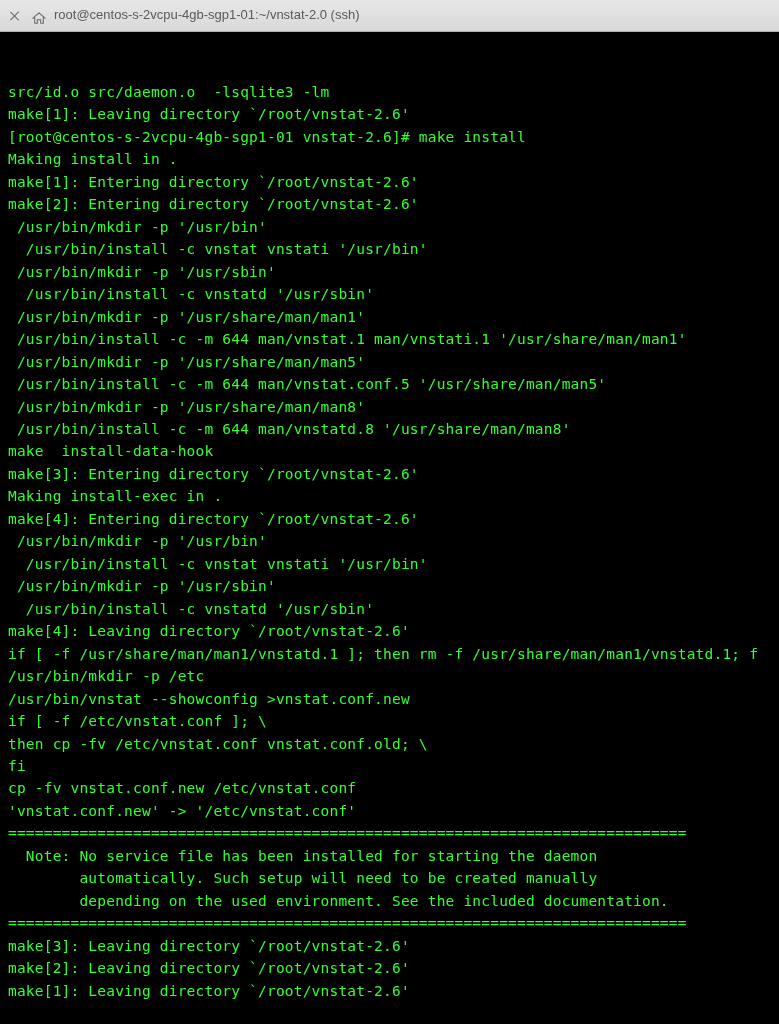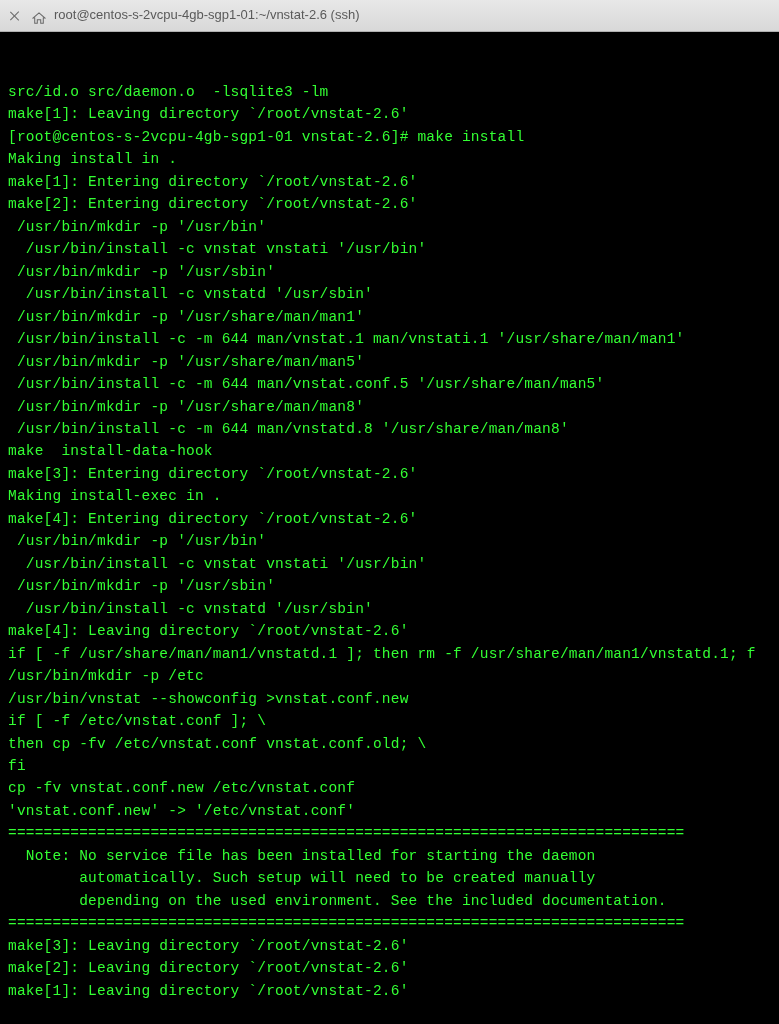--- a/index.html
+++ b/index.html
@@ -49,31 +49,31 @@
     display: inline-block;
   }
   .terminal {
     background: #000;
     color: #33ff33;
     padding: 4px 8px 4px 8px;
     white-space: pre;
     font-weight: 500;
     letter-spacing: 0.2px;
   }
-  .line { display: block; font-family: Liberation Mono, monospace; }
+  .line { display: block; }
 </style>
 </head>
 <body>
 
 <div class="titlebar">
   <span class="close-icon"></span>
   <span class="home-icon">
     <svg viewBox="0 0 16 14" width="14" height="12">
       <path d="M8 1 L15 7 L13 7 L13 13 L10 13 L10 9 L6 9 L6 13 L3 13 L3 7 L1 7 Z" fill="none" stroke="#6a6a6a" stroke-width="1.2"></path>
     </svg>
   </span>
-  <span>root@centos-s-2vcpu-4gb-sgp1-01:~/vnstat-2.6 (ssh)</span>
+  <span>root@centos-s-2vcpu-4gb-sgp1-01:~/vnstat-2.0 (ssh)</span>
 </div>
 
 <div class="terminal">
   <div id="term-lines"><span class="line">src/id.o src/daemon.o  -lsqlite3 -lm</span><span class="line">make[1]: Leaving directory `/root/vnstat-2.6'</span><span class="line">[root@centos-s-2vcpu-4gb-sgp1-01 vnstat-2.6]# make install</span><span class="line">Making install in .</span><span class="line">make[1]: Entering directory `/root/vnstat-2.6'</span><span class="line">make[2]: Entering directory `/root/vnstat-2.6'</span><span class="line"> /usr/bin/mkdir -p '/usr/bin'</span><span class="line">  /usr/bin/install -c vnstat vnstati '/usr/bin'</span><span class="line"> /usr/bin/mkdir -p '/usr/sbin'</span><span class="line">  /usr/bin/install -c vnstatd '/usr/sbin'</span><span class="line"> /usr/bin/mkdir -p '/usr/share/man/man1'</span><span class="line"> /usr/bin/install -c -m 644 man/vnstat.1 man/vnstati.1 '/usr/share/man/man1'</span><span class="line"> /usr/bin/mkdir -p '/usr/share/man/man5'</span><span class="line"> /usr/bin/install -c -m 644 man/vnstat.conf.5 '/usr/share/man/man5'</span><span class="line"> /usr/bin/mkdir -p '/usr/share/man/man8'</span><span class="line"> /usr/bin/install -c -m 644 man/vnstatd.8 '/usr/share/man/man8'</span><span class="line">make  install-data-hook</span><span class="line">make[3]: Entering directory `/root/vnstat-2.6'</span><span class="line">Making install-exec in .</span><span class="line">make[4]: Entering directory `/root/vnstat-2.6'</span><span class="line"> /usr/bin/mkdir -p '/usr/bin'</span><span class="line">  /usr/bin/install -c vnstat vnstati '/usr/bin'</span><span class="line"> /usr/bin/mkdir -p '/usr/sbin'</span><span class="line">  /usr/bin/install -c vnstatd '/usr/sbin'</span><span class="line">make[4]: Leaving directory `/root/vnstat-2.6'</span><span class="line">if [ -f /usr/share/man/man1/vnstatd.1 ]; then rm -f /usr/share/man/man1/vnstatd.1; f</span><span class="line">/usr/bin/mkdir -p /etc</span><span class="line">/usr/bin/vnstat --showconfig &gt;vnstat.conf.new</span><span class="line">if [ -f /etc/vnstat.conf ]; \</span><span class="line">then cp -fv /etc/vnstat.conf vnstat.conf.old; \</span><span class="line">fi</span><span class="line">cp -fv vnstat.conf.new /etc/vnstat.conf</span><span class="line">'vnstat.conf.new' -&gt; '/etc/vnstat.conf'</span><span class="line"></span><span class="line">============================================================================</span><span class="line">  Note: No service file has been installed for starting the daemon</span><span class="line">        automatically. Such setup will need to be created manually</span><span class="line">        depending on the used environment. See the included documentation.</span><span class="line">============================================================================</span><span class="line"></span><span class="line">make[3]: Leaving directory `/root/vnstat-2.6'</span><span class="line">make[2]: Leaving directory `/root/vnstat-2.6'</span><span class="line">make[1]: Leaving directory `/root/vnstat-2.6'</span></div>
   
 </div>
 
 </body></html>

